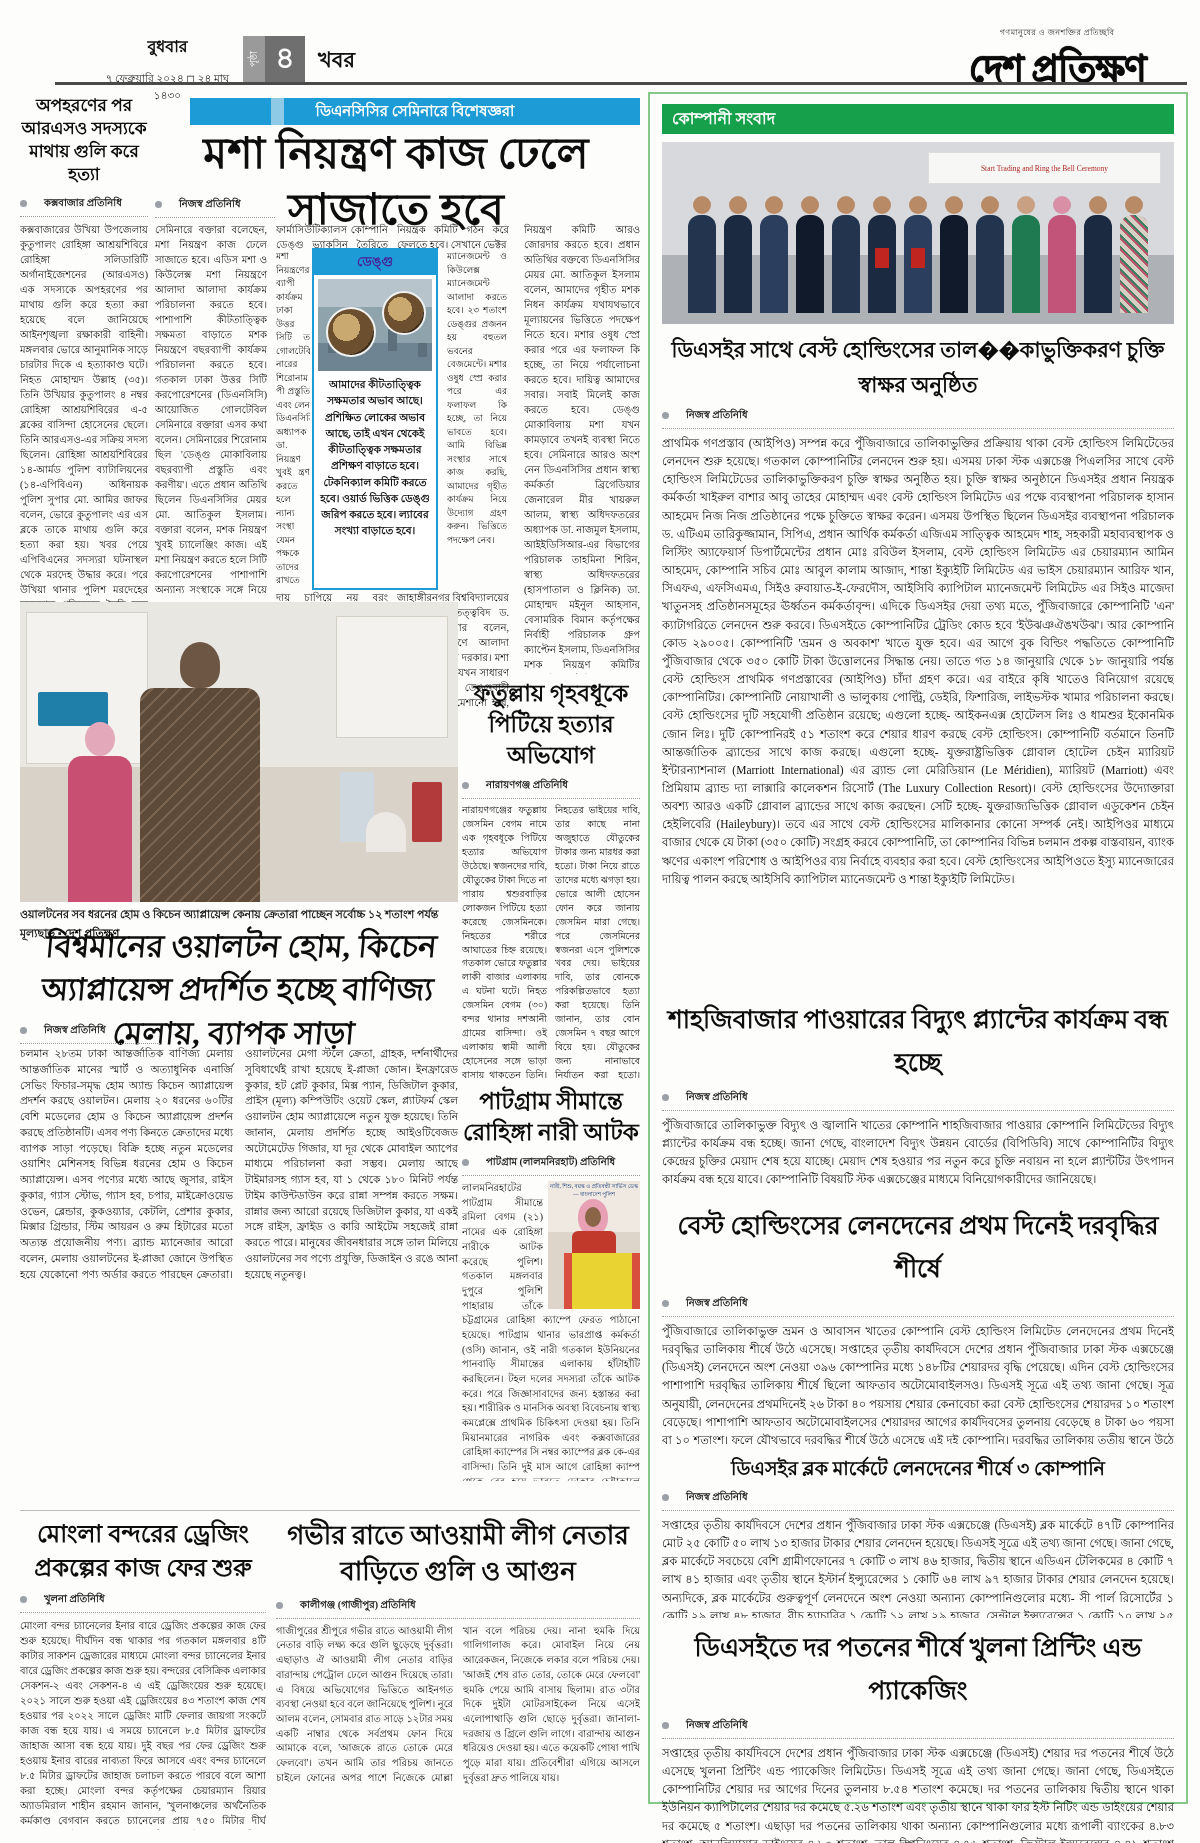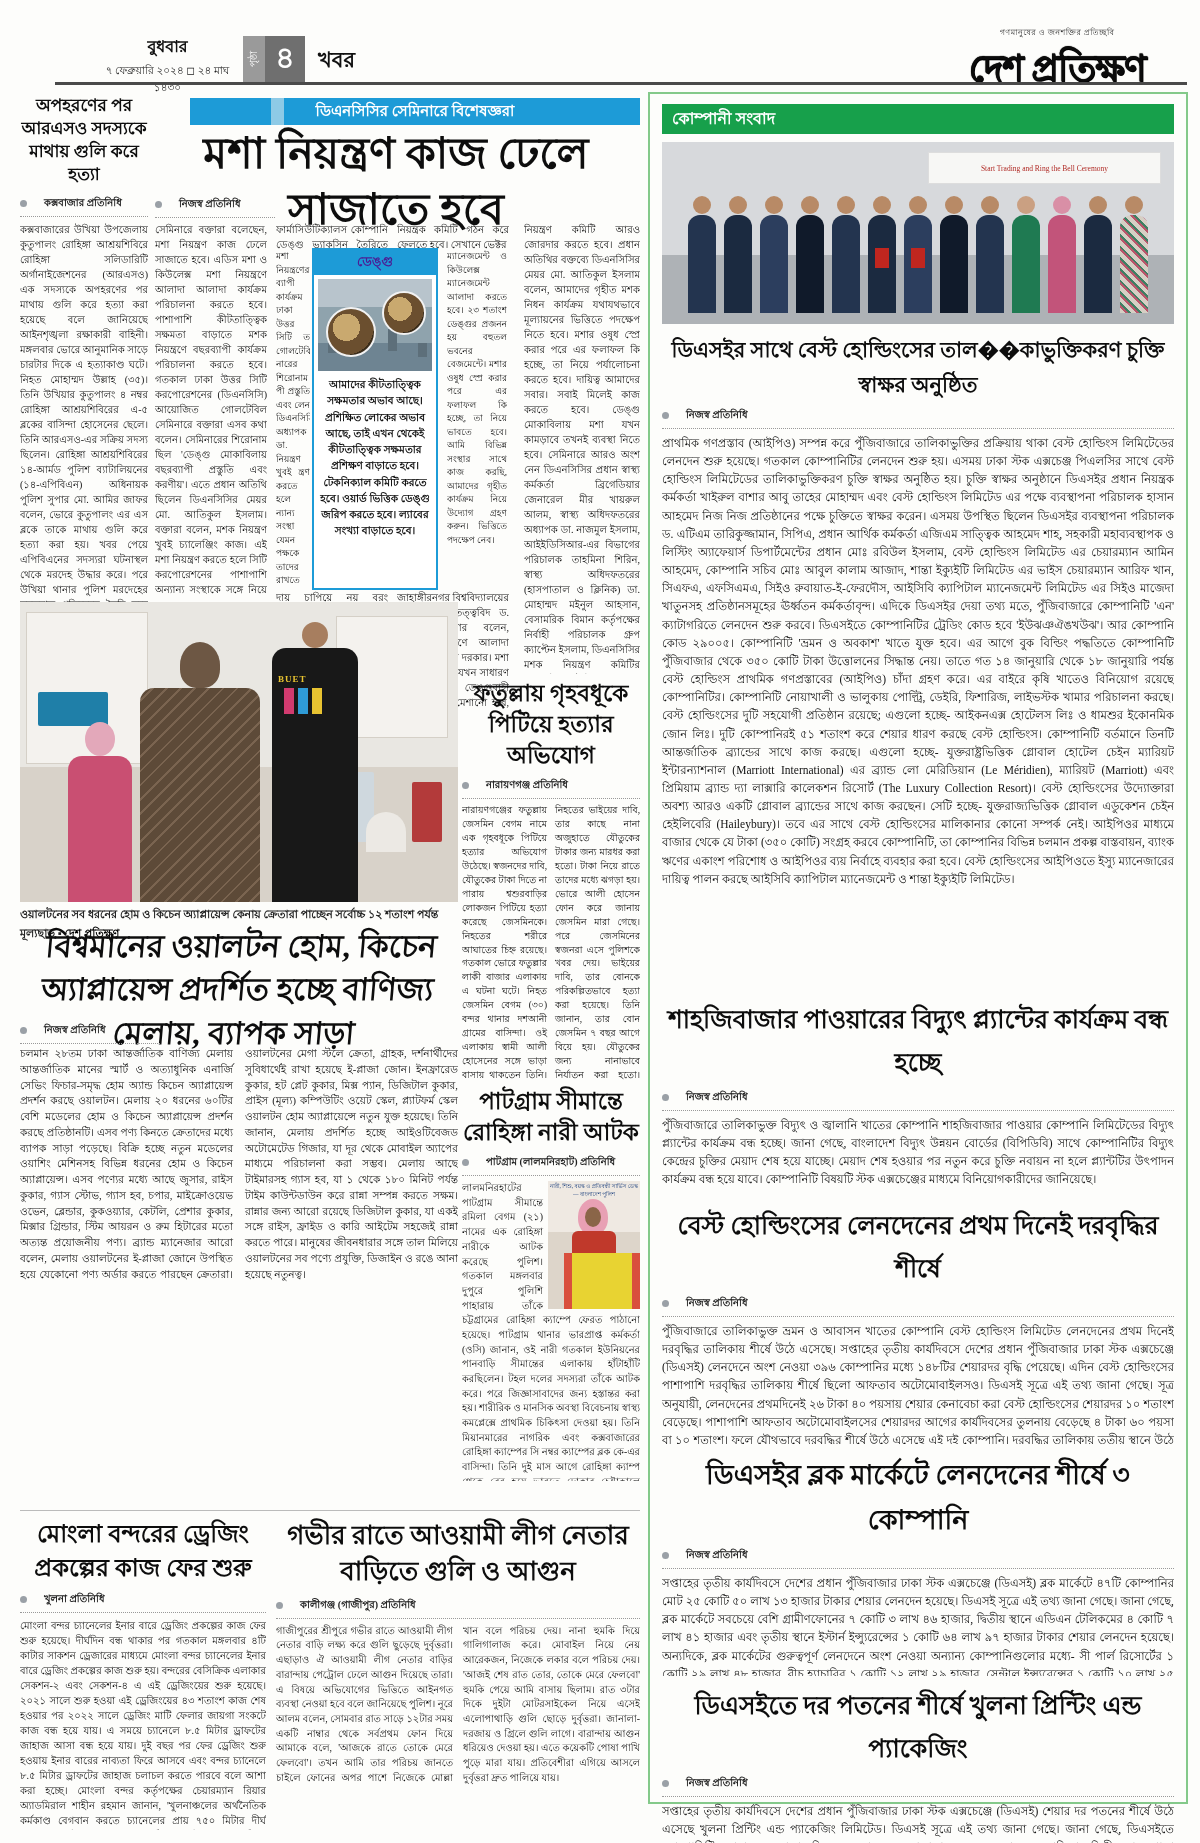--- a/index.html
+++ b/index.html
@@ -2,21 +2,21 @@
 <html><head>
 <meta charset="utf-8">
 <style>
   html,body{margin:0;padding:0;background:#e8e8e4;}
   .page{position:relative;width:1200px;height:1843px;background:#fdfdfb;margin:0 auto;
         font-family:"Liberation Serif", serif;color:#111;overflow:hidden;}
   
   .mast{position:absolute;left:0;top:0;width:1200px;height:86px;}
   .m-date{position:absolute;left:95px;top:34px;width:145px;text-align:center;}
   .m-day{font-weight:bold;font-size:16px;}
-  .m-cal{font-size:10.5px;color:#222;margin-top:2px;}
+  .m-cal{font-size:10.5px;color:#222;margin-top:10px;}
   .m-pagelabel{position:absolute;left:243px;top:36px;width:22px;height:46px;background:#9a9a9a;
        color:#fff;font-size:10px;display:flex;align-items:center;justify-content:center;
        writing-mode:vertical-rl;transform:rotate(180deg);}
   .m-pagenum{position:absolute;left:265px;top:36px;width:40px;height:46px;background:#6f6f6f;
        color:#fff;font-size:30px;font-weight:bold;display:flex;align-items:center;justify-content:center;}
   .m-section{position:absolute;left:318px;top:44px;font-size:21px;font-weight:bold;}
   .m-logo{position:absolute;right:18px;top:26px;width:250px;text-align:center;}
   .m-tag{font-size:8px;color:#333;letter-spacing:.5px;}
   .m-title{font-size:37px;font-weight:900;letter-spacing:-1px;color:#0b0b0b;
        text-shadow:0 0 1px #000, .6px .6px 0 #000;}
@@ -110,21 +110,21 @@
   .fig.green::before{background:#caa082;} .fig.green::after{background:#1f7a52;}
   .fig.paisley::after{background:repeating-linear-gradient(45deg,#d6cfc4 0 4px,#b9566b 4px 6px,#3f7f63 6px 8px);}
   .folder{position:absolute;width:14px;height:20px;background:#c0261f;top:52px;left:9px;}
   .c-art{margin-top:10px;}
   .c-art h2{text-align:center;}
   .c-art .byline{margin-top:3px;}
   .c-body{font-size:11.5px;line-height:1.58;text-align:justify;overflow:hidden;}
   .a1 h2{font-size:21px;} .a1 .c-body{height:556px;}
   .a2 h2{font-size:25px;} .a2 .c-body{height:80px;}
   .a3 h2{font-size:25px;} .a3 .c-body{height:122px;}
-  .a4 h2{font-size:27px;} .a4 .c-body{height:102px;}
+  .a4 h2{font-size:19px;} .a4 .c-body{height:102px;}
   .a5 h2{font-size:25px;} .a5 .c-body{height:116px;}
 </style>
 </head>
 <body>
 
 <div class="page">
 
   <div class="mast">
     <div class="m-date">
       <div class="m-day">বুধবার</div>
@@ -188,29 +188,20 @@
   <div class="wphoto">
     <span class="shelf" style="left:6px;top:10px;width:120px;height:150px;"></span>
     <span class="appl" style="left:18px;top:90px;width:70px;height:34px;background:#1f7fa8;"></span>
     <span class="shelf" style="right:10px;top:14px;width:110px;height:120px;"></span>
     <span class="appl" style="right:84px;top:170px;width:34px;height:70px;background:#cfd8de;"></span>
     <span class="appl" style="right:16px;top:180px;width:30px;height:60px;background:#b33a3a;"></span>
     <span class="appl" style="right:52px;top:210px;width:40px;height:40px;background:#ece9e4;border-radius:50% 50% 0 0;"></span>
     <div class="person" style="left:120px;top:40px;width:120px;height:260px;">
       <div class="head" style="width:40px;height:46px;background:#6d5744;border-radius:50% 50% 40% 40%;"></div>
       <div class="torso" style="background:repeating-linear-gradient(135deg,#5d4a38 0 8px,#7a6450 8px 10px);"></div>
-    </div>
-    <div class="person" style="left:252px;top:20px;width:86px;height:280px;">
-      <div class="head" style="background:#a77e5f;"></div>
-      <div class="torso" style="background:#181818;position:relative;">
-        <span class="shirt-text">BUET</span>
-        <span style="position:absolute;left:12px;top:40px;width:10px;height:26px;background:#d23b6f;"></span>
-        <span style="position:absolute;left:26px;top:40px;width:10px;height:26px;background:#2f9bd6;"></span>
-        <span style="position:absolute;left:40px;top:40px;width:10px;height:26px;background:#e8c331;"></span>
-      </div>
     </div>
     <div class="person" style="left:48px;top:120px;width:64px;height:180px;">
       <div class="head" style="background:#e3a8ba;width:30px;height:34px;"></div>
       <div class="torso" style="background:#c94f72;"></div>
     </div>
   </div>
   <div class="wcap">
     <span>ওয়ালটনের সব ধরনের হোম ও কিচেন অ্যাপ্লায়েন্স কেনায় ক্রেতারা পাচ্ছেন সর্বোচ্চ ১২ শতাংশ পর্যন্ত মূল্যছাড় ▪</span>
     <span class="credit">দেশ প্রতিক্ষণ</span>
   </div>

